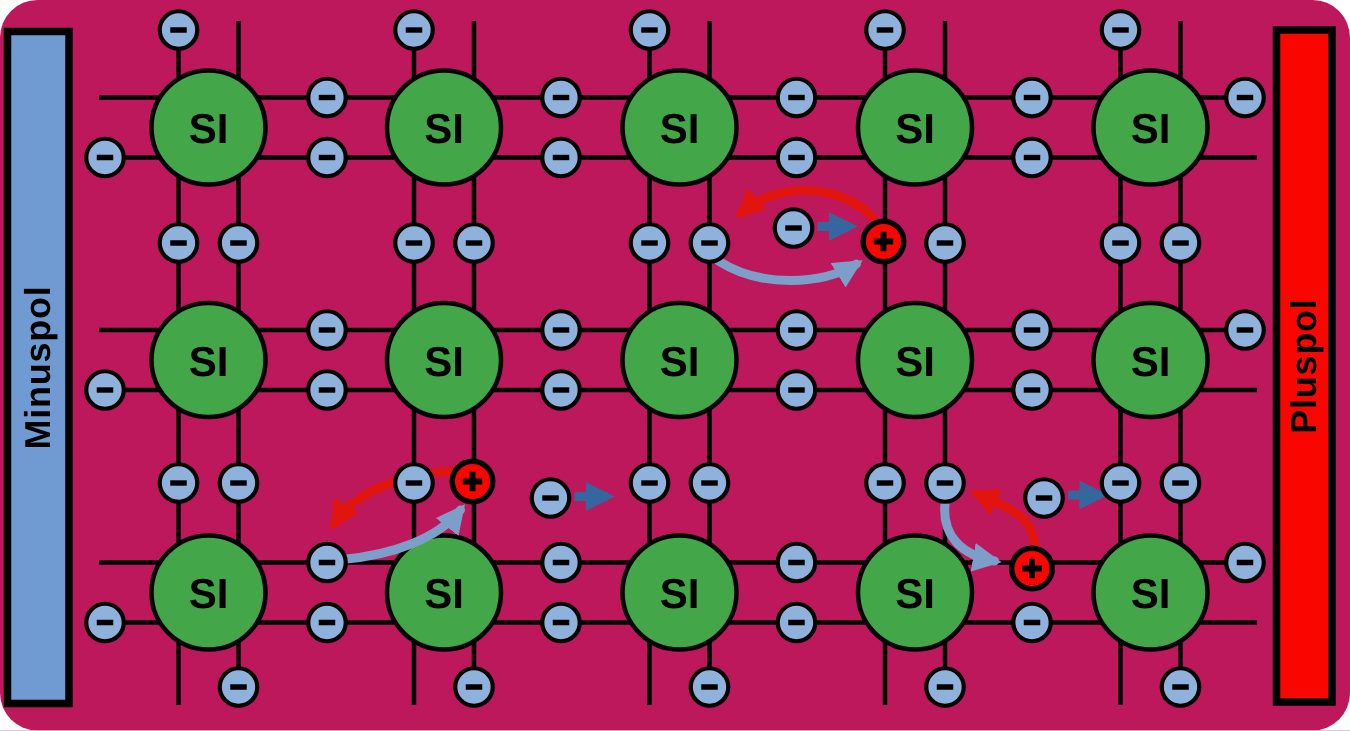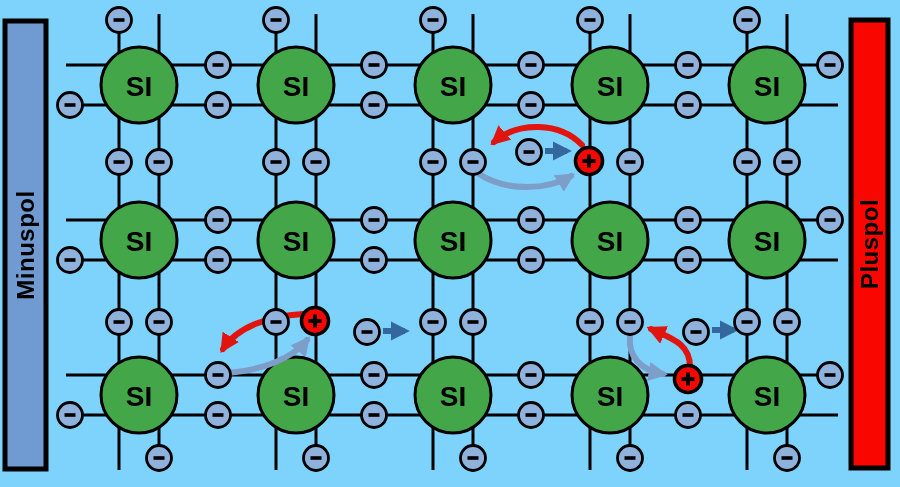--- a/index.html
+++ b/index.html
@@ -3,21 +3,21 @@
 <meta charset="utf-8">
 <style>
   html,body{margin:0;padding:0;background:#fff;}
   #stage{position:relative;width:900px;height:487px;overflow:hidden;background:#fff;}
   svg text{font-family:"Liberation Sans","DejaVu Sans",sans-serif;font-weight:bold;fill:#000;}
   .electrode-label{font-size:24px;letter-spacing:0.5px;}
 </style>
 </head>
 <body>
 
-<div id="stage" style="background: #7dd3fc;">
+<div id="stage" style="background: #be185d; border-radius: 25px;">
   <svg id="lattice-svg" width="900" height="487" viewBox="0 0 900 487">
     <defs>
       <marker id="mk-red" viewBox="0 0 10 10" refX="7.5" refY="5" markerWidth="3.2" markerHeight="3.2" orient="auto" markerUnits="strokeWidth">
         <path id="mk-red-path" d="M0,0 L10,5 L0,10 Z" fill="#E2140E"></path>
       </marker>
       <marker id="mk-blue" viewBox="0 0 10 10" refX="7.5" refY="5" markerWidth="3.2" markerHeight="3.2" orient="auto" markerUnits="strokeWidth">
         <path id="mk-blue-path" d="M0,0 L10,5 L0,10 Z" fill="#7C9EC9"></path>
       </marker>
       <marker id="mk-dark" viewBox="0 0 10 10" refX="7.5" refY="5" markerWidth="3.2" markerHeight="3.2" orient="auto" markerUnits="strokeWidth">
         <path id="mk-dark-path" d="M0,0 L10,5 L0,10 Z" fill="#35679F"></path>

